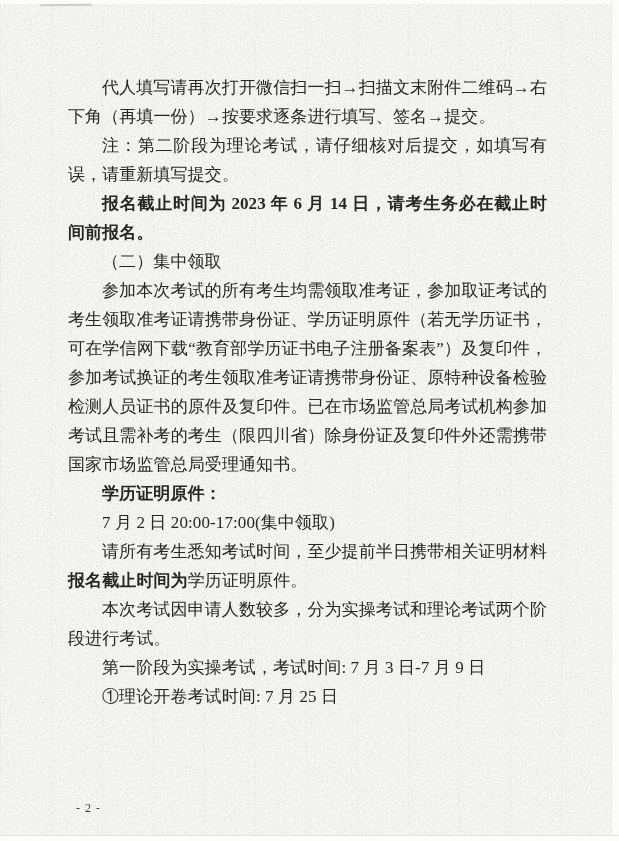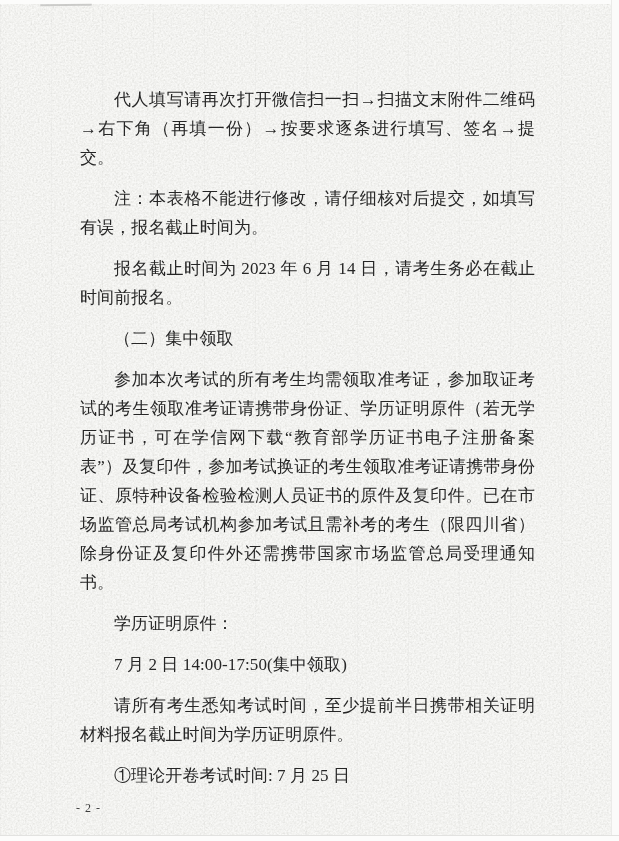--- a/index.html
+++ b/index.html
@@ -71,26 +71,26 @@
     position: absolute;
     left: 68px;
     top: 73px;
     width: 479px;
     font-size: 17px;
     line-height: 29px;
     text-align: justify;
     letter-spacing: 0.1px;
   }
   .doc-body p {
-    margin: 12px;
+    margin: 0;
     padding: 0;
     text-indent: 2em;
   }
   .b {
-    font-weight: 400;
+    font-weight: 700;
   }
   .page-number {
     position: absolute;
     left: 76px;
     top: 801px;
     font-size: 12px;
     letter-spacing: 1px;
     color: #3c3c3c;
   }
 </style>
@@ -106,27 +106,29 @@
       <feComposite in="SourceGraphic" in2="a" operator="in"></feComposite>
     </filter>
     <rect width="619" height="841" fill="#97978f" filter="url(#speckle)" opacity="0.5"></rect>
   </svg>
 
   <div class="edge-top"></div>
   <div class="scan-smudge"></div>
 
   <div class="doc-body">
     <p>代人填写请再次打开微信扫一扫→扫描文末附件二维码→右下角（再填一份）→按要求逐条进行填写、签名→提交。</p>
-    <p>注：本表格不能进行修改，请仔细核对后提交，如填写有误，报名截止时间为。</p>
+    <p>注：第二阶段为理论考试，请仔细核对后提交，如填写有误，请重新填写提交。</p>
     <p class="b">报名截止时间为 2023 年 6 月 14 日，请考生务必在截止时间前报名。</p>
     <p>（二）集中领取</p>
     <p>参加本次考试的所有考生均需领取准考证，参加取证考试的考生领取准考证请携带身份证、学历证明原件（若无学历证书，可在学信网下载“教育部学历证书电子注册备案表”）及复印件，参加考试换证的考生领取准考证请携带身份证、原特种设备检验检测人员证书的原件及复印件。已在市场监管总局考试机构参加考试且需补考的考生（限四川省）除身份证及复印件外还需携带国家市场监管总局受理通知书。</p>
     <p class="b">学历证明原件：</p>
-    <p>7 月 2 日 14:00-17:50(集中领取)</p>
+    <p>7 月 2 日 20:00-17:00(集中领取)</p>
     <p><span>请所有考生悉知考试时间，至少提前半日携带相关证明材料</span><span class="b">报名截止时间为</span><span>学历证明原件。</span></p>
+    <p>本次考试因申请人数较多，分为实操考试和理论考试两个阶段进行考试。</p>
+    <p>第一阶段为实操考试，考试时间: 7 月 3 日-7 月 9 日</p>
     <p>①理论开卷考试时间: 7 月 25 日</p>
   </div>
 
   <div class="page-number">- 2 -</div>
 
   <div class="edge-right"></div>
   <div class="edge-bottom"></div>
 
 </div>
 

